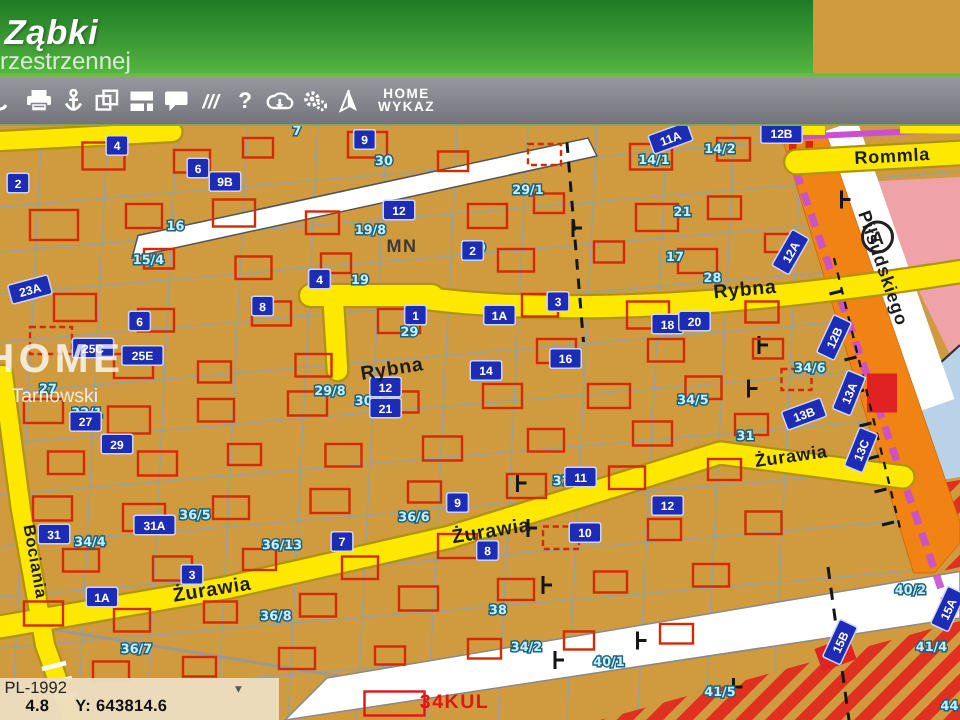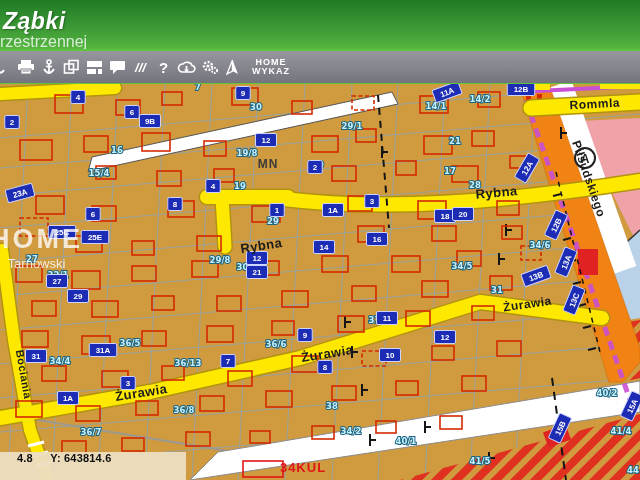--- a/index.html
+++ b/index.html
@@ -1,20 +1,20 @@
 <!DOCTYPE html>
 <html><head>
 <meta charset="utf-8">
 <style>
   html,body{margin:0;padding:0;}
   body{width:640px;height:480px;overflow:hidden;position:relative;
        font-family:"Liberation Sans",sans-serif;background:#d09a3f;}
 
   
-  .banner{position:absolute;left:0;top:0;width:640px;height:49px;
+  .banner{position:absolute;left:0;top:0;width:542px;height:49px;
     background:linear-gradient(180deg,#1f7a24 0%,#2f8c2e 30%,#46a43a 75%,#55b63f 100%);}
   .banner .title{position:absolute;left:3px;top:8px;color:#fff;font-weight:bold;
     font-style:italic;font-size:23px;letter-spacing:.5px;text-shadow:1px 1px 2px rgba(0,0,0,.35);}
   .banner .subtitle{position:absolute;left:0px;top:33px;color:#d9edd6;font-size:16px;}
 
   
   .toolbar{position:absolute;left:0;top:49px;width:640px;height:32px;
     background:linear-gradient(180deg,#97979f 0%,#84848c 55%,#74747c 100%);
     border-top:2px solid #5ec43c;border-bottom:3px solid #5ec43c;
     display:flex;align-items:center;box-sizing:content-box;}
@@ -555,17 +555,21 @@
       </g>
 </svg>
 
   <div class="watermark">
     <div class="wm1">HOME</div>
     <div class="wm2">Tarnowski</div>
   </div>
 </div>
 
 <div class="statusbar">
+  <div class="status-row1">
+    <span class="status-crs">PL-1992</span>
+    <span class="status-chev">▾</span>
+  </div>
   <div class="status-row2">
     <span>4.8</span>
     <span class="yv">Y: 643814.6</span>
   </div>
 </div>
 
 </body></html>

